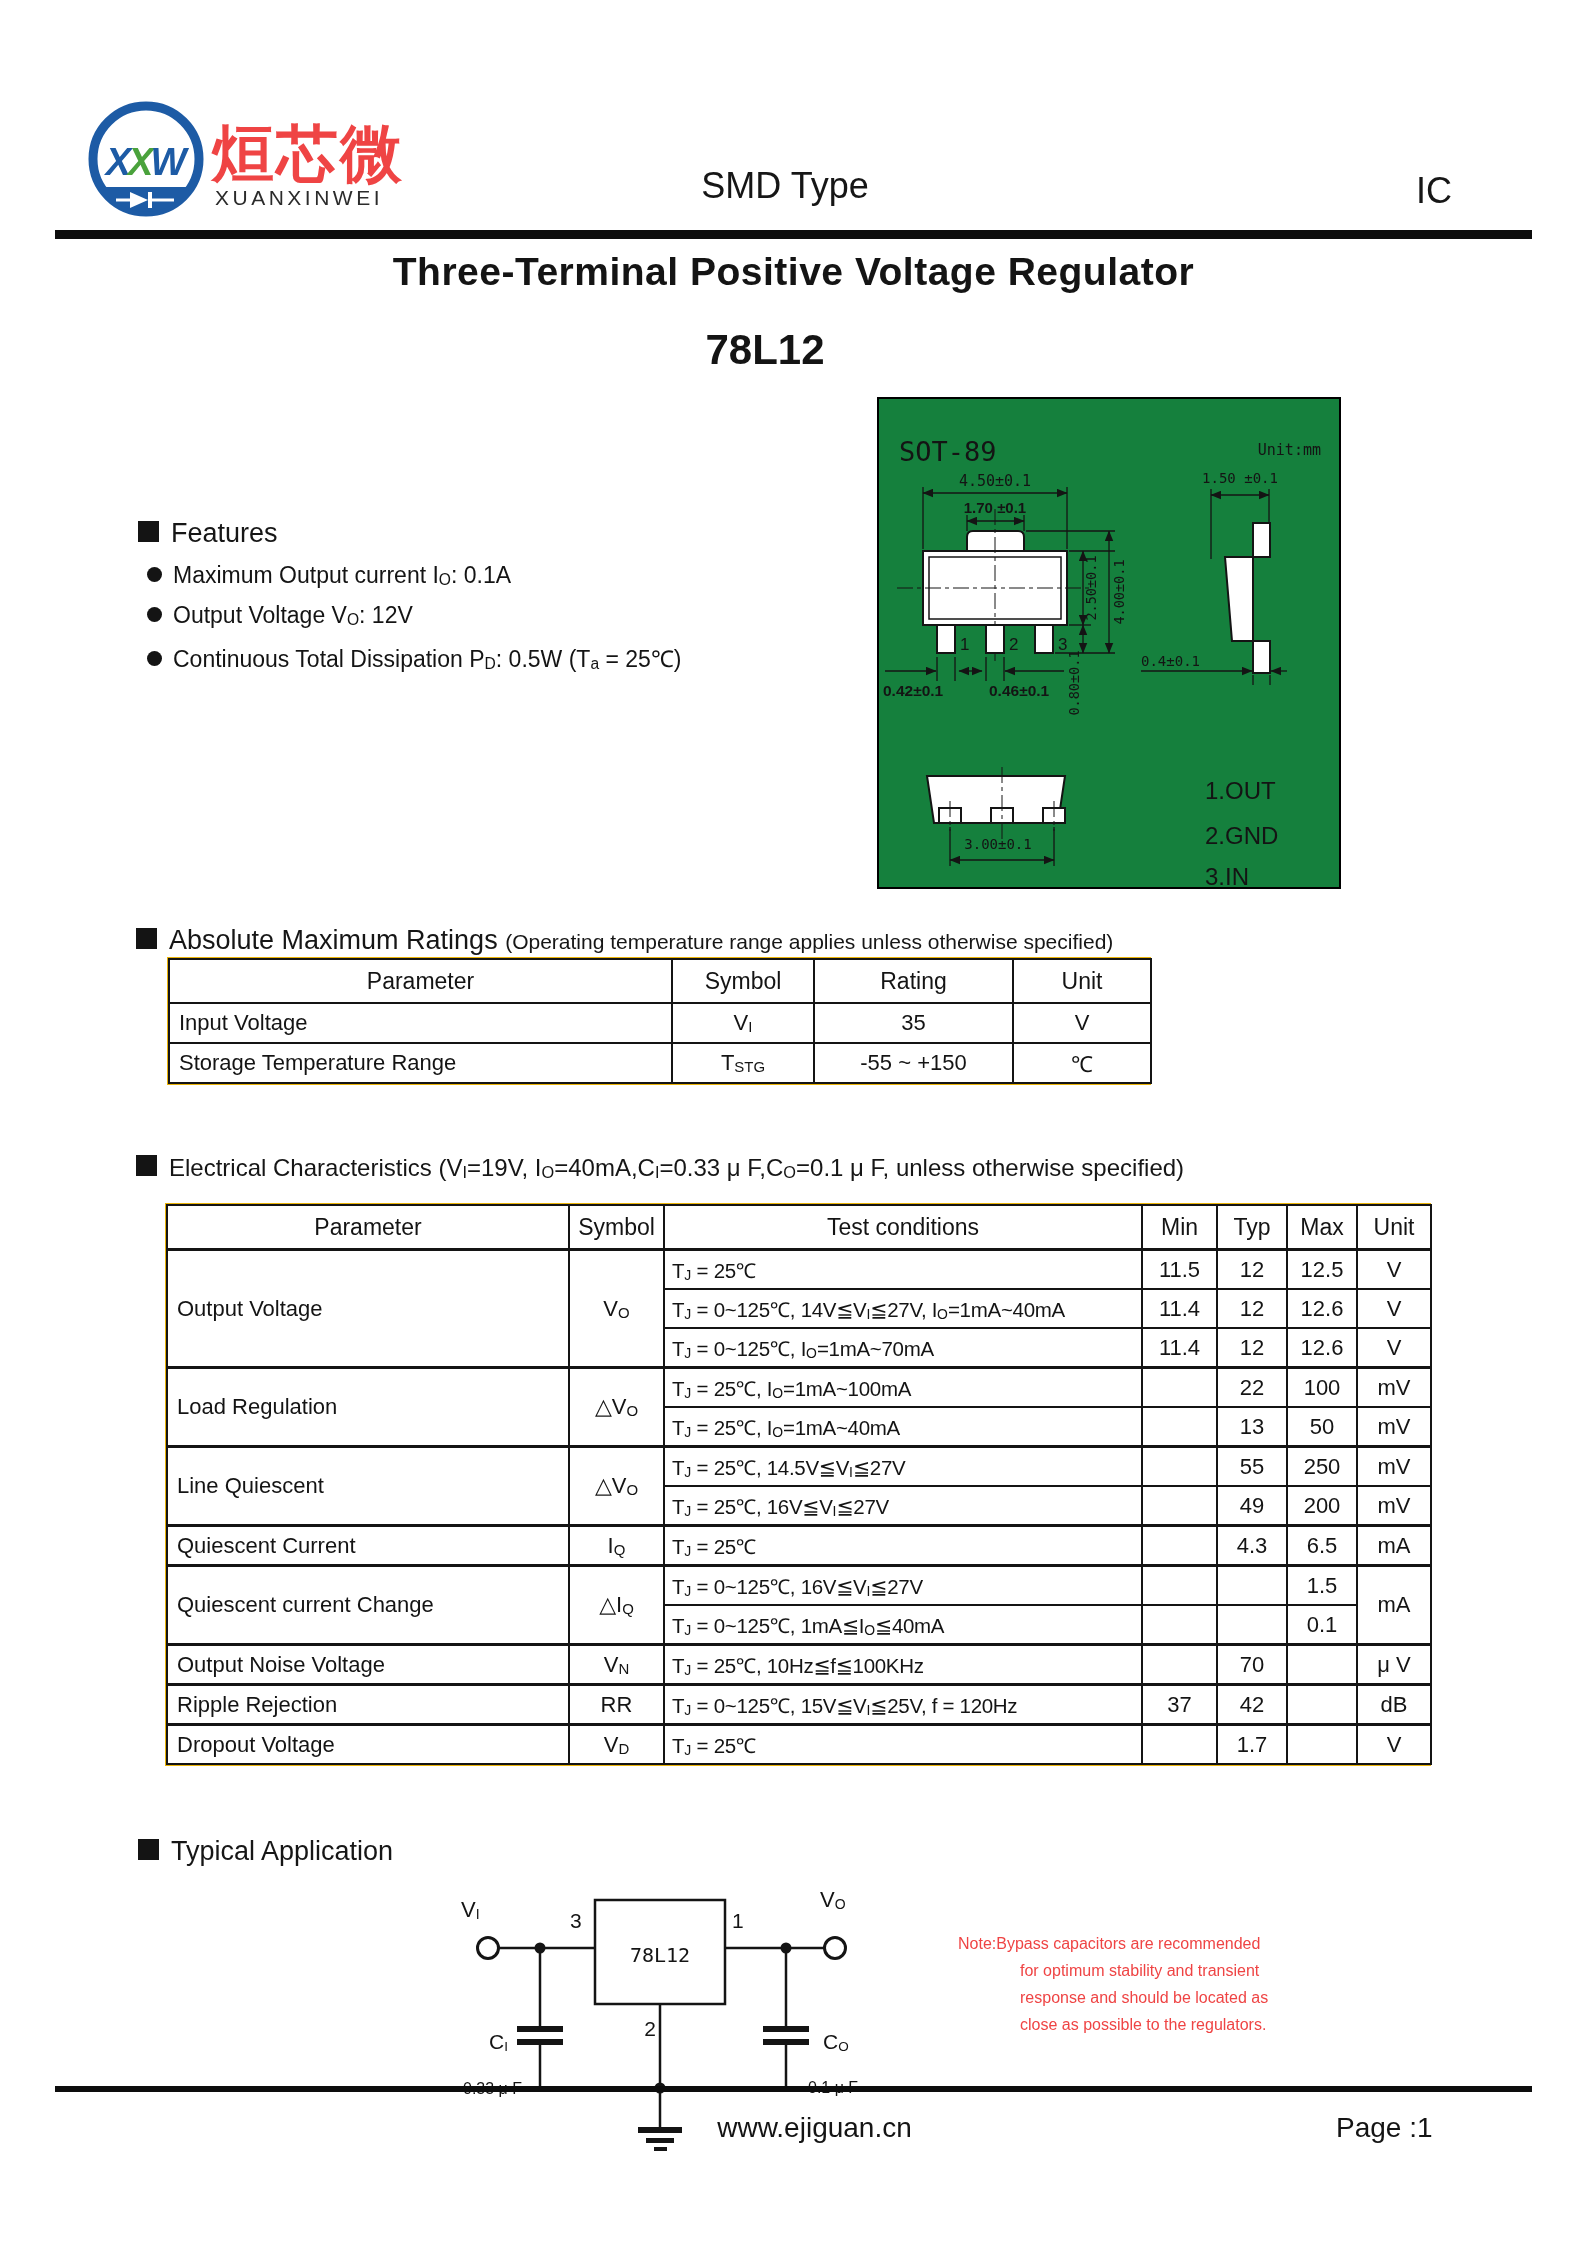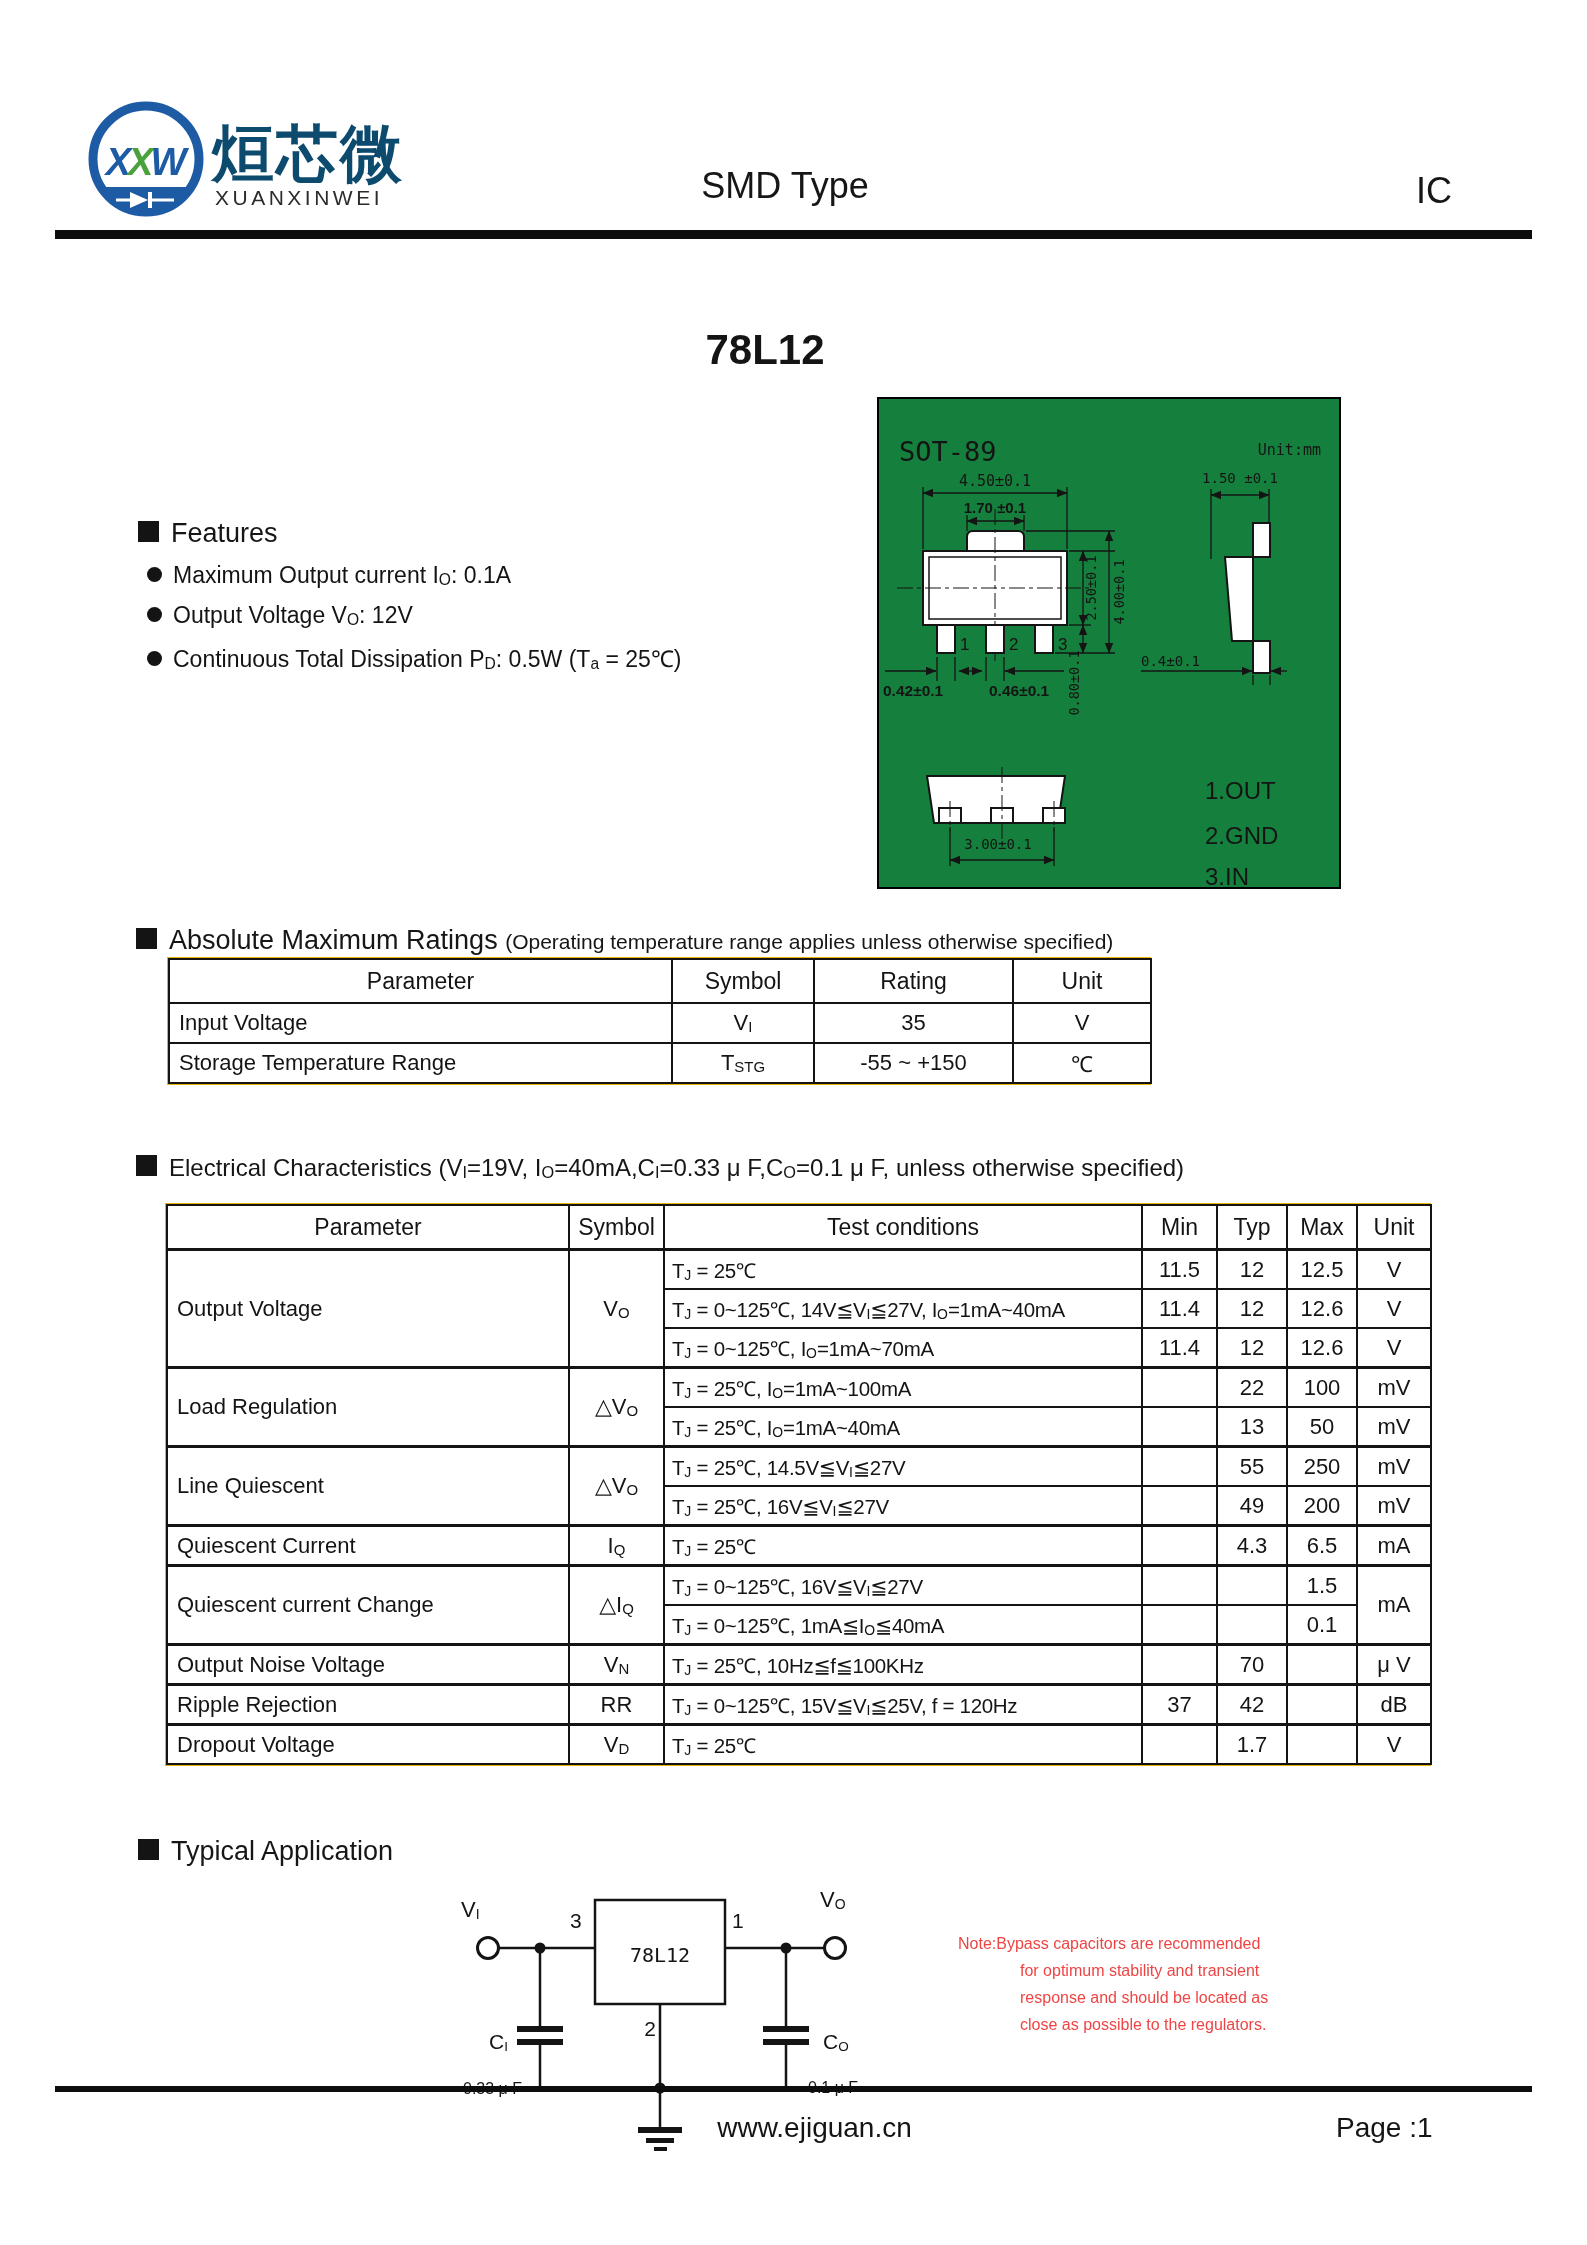--- a/index.html
+++ b/index.html
@@ -4,21 +4,21 @@
 <style>
   html,body { margin:0; padding:0; background:#e8e8e8; }
   #page {
     position:relative; width:1587px; height:2245px; background:#ffffff;
     font-family:"Liberation Sans", sans-serif; color:#141414; overflow:hidden;
   }
   .abs { position:absolute; }
   sub { font-size:68%; vertical-align:-0.12em; letter-spacing:0; }
 
   
-  .cn-name { font-size:62px; font-weight:700; letter-spacing:2px; color:#0c4a6e; }
+  .cn-name { font-size:62px; font-weight:700; letter-spacing:2px; color:#ef4444; }
   .en-name { font-size:21px; letter-spacing:3.5px; color:#2b2b2b; }
   .smd-type { left:0; top:165px; width:1570px; text-align:center; font-size:36px; color:#161616; }
   .ic-label { left:1416px; top:170px; font-size:36px; color:#161616; }
   .rule { background:#0d0d0d; }
 
   .doc-title { left:0; top:250px; width:1587px; text-align:center; font-size:39px; font-weight:700; letter-spacing:0.5px; }
   .part-no  { left:0; top:326px; width:1530px; text-align:center; font-size:42px; font-weight:700; }
 
   
   .sec-head { font-size:27px; color:#161616; white-space:nowrap; }
@@ -72,20 +72,21 @@
     <rect x="68" y="91" width="4" height="16" fill="#ffffff"></rect>
     <line x1="72" y1="99" x2="94" y2="99" stroke="#ffffff" stroke-width="3"></line>
     <text x="66" y="74" text-anchor="middle" font-size="38" font-style="italic" font-weight="700" class="t-sans"><tspan fill="#1d5ba5">X</tspan><tspan dx="-3" fill="#4aa23c">X</tspan><tspan dx="-3" fill="#1d5ba5">W</tspan></text>
   </svg>
   <div class="abs cn-name" style="left:212px; top:112px;">烜芯微</div>
   <div class="abs en-name" style="left:215px; top:186px;">XUANXINWEI</div>
   <div class="abs smd-type">SMD Type</div>
   <div class="abs ic-label">IC</div>
   <div class="abs rule" style="left:55px; top:230px; width:1477px; height:9px;"></div>
 
+  <div class="abs doc-title">Three-Terminal Positive Voltage Regulator</div>
   <div class="abs part-no">78L12</div>
 
   <div class="abs pkg-box" style="left:877px; top:397px; width:460px; height:488px;">
     <svg width="460" height="488" viewBox="0 0 460 488">
       <defs>
         <marker id="ar" viewBox="0 0 10 8" refX="9.5" refY="4" markerWidth="11" markerHeight="9" orient="auto-start-reverse" markerUnits="userSpaceOnUse">
           <path d="M0,0 L10,4 L0,8 z" fill="#141414"></path>
         </marker>
       </defs>
 

